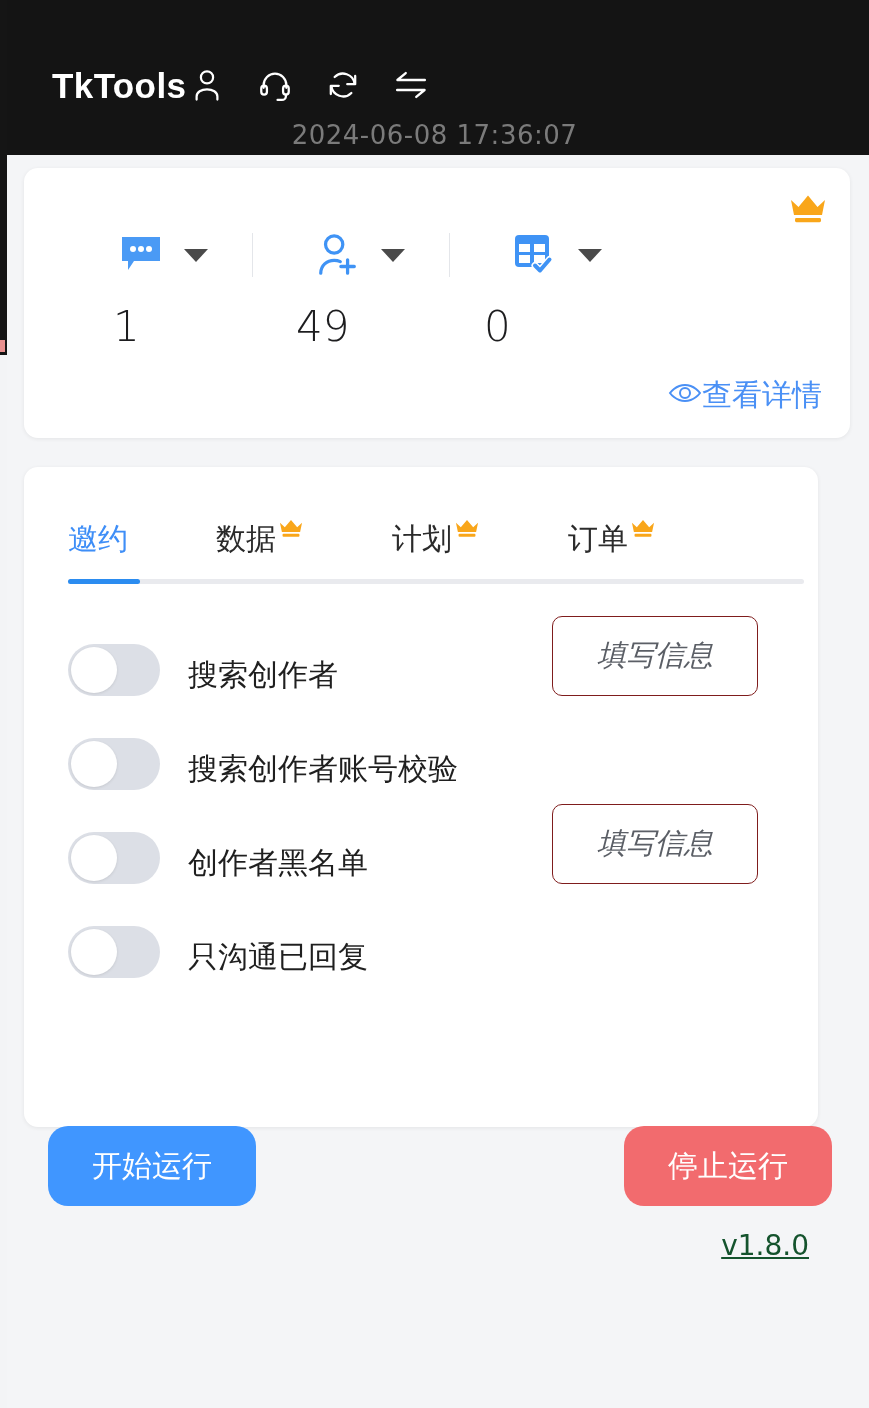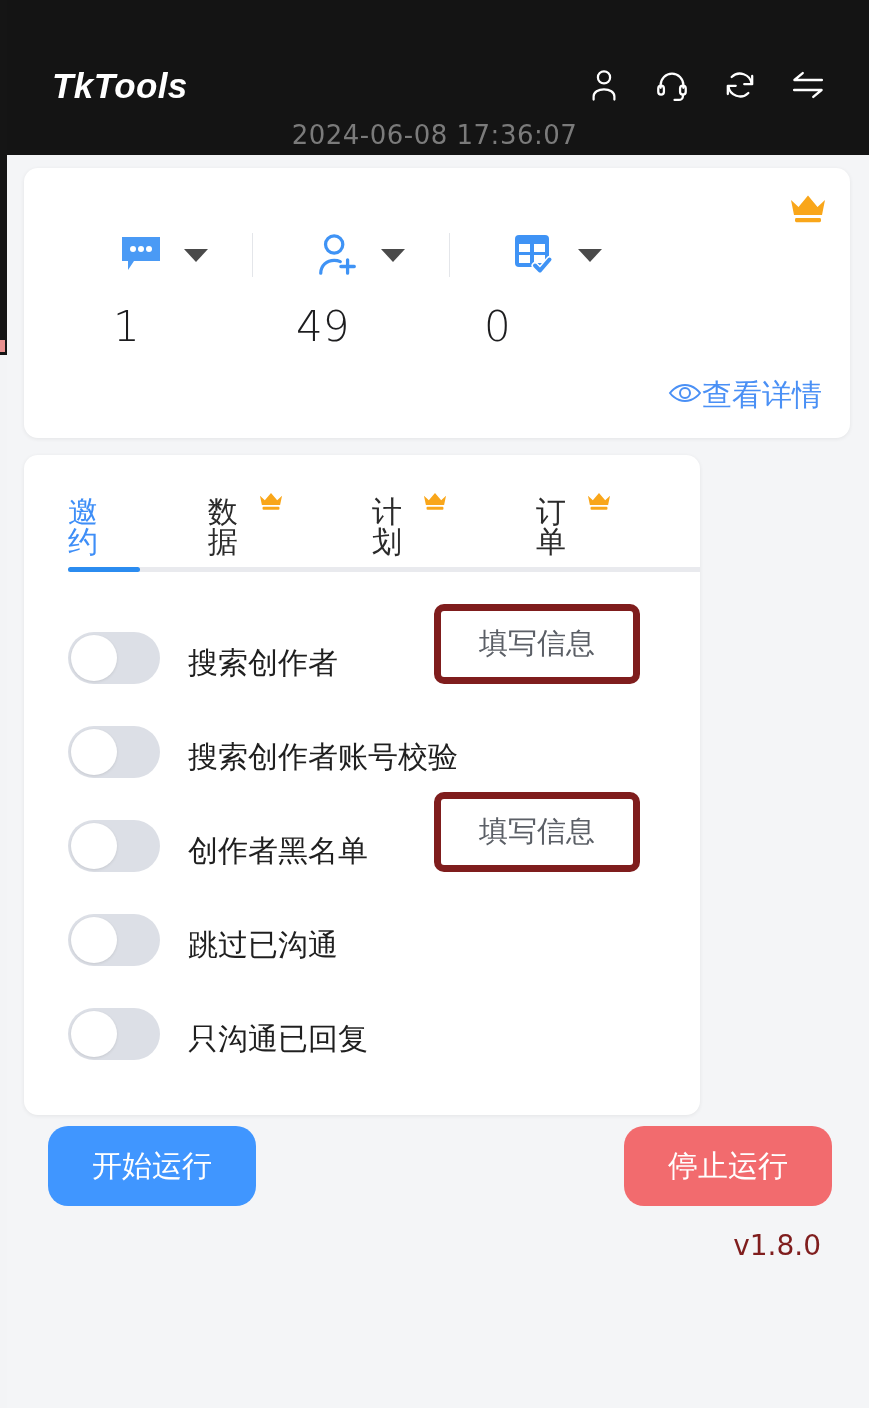--- a/index.html
+++ b/index.html
@@ -52,23 +52,22 @@
     background: #141414;
     z-index: 3;
   }
   .titlebar-row {
     position: absolute;
     left: 0; top: 50px;
     width: 869px;
     height: 70px;
     display: flex;
     align-items: center;
-    justify-content: space-between;
+    justify-content: flex-start;
     padding: 0 40px 0 52px;
-    font-style: italic;
   }
   .app-title {
     color: #ffffff;
     font-size: 35px;
     font-weight: bold;
     letter-spacing: 0.4px;
     line-height: 1;
   }
   .titlebar-icons {
     display: flex;
@@ -182,22 +181,22 @@
     display: flex;
     align-items: center;
     color: #4a90f5;
     font-size: 30px;
     cursor: pointer;
   }
 
   
   .main-card {
     position: absolute;
-    left: 17px; top: 300px;
-    width: 676px;
+    left: 17px; top: 312px;
+    width: 794px;
     height: 660px;
     background: #ffffff;
     border-radius: 14px;
     box-shadow: 0 1px 4px rgba(0,0,0,0.07);
     overflow: hidden;
   }
 
   .tabs {
     position: absolute;
     left: 0; top: 36px;
@@ -276,30 +275,31 @@
   .srow-label {
     margin-left: 28px;
     font-size: 30px;
     color: #1f1f1f;
     white-space: nowrap;
   }
   .fill-btn {
     margin-left: auto;
     width: 206px;
     height: 80px;
-    border: 7px solid #7f1d1d;
+    border: 1px solid #7f1d1d;
     border-radius: 10px;
     background: #ffffff;
     color: #5b5f66;
     font-size: 29px;
     font-family: "Liberation Sans", sans-serif;
     cursor: pointer;
     display: flex;
     align-items: center;
     justify-content: center;
+    font-style: italic;
   }
 
   
   .footer-actions {
     position: absolute;
     left: 0; top: 965px;
     width: 862px;
     height: 100px;
   }
   .run-btn {
@@ -326,24 +326,25 @@
   .brand {
     position: absolute;
     left: 0; top: 0;
     width: 862px;
     text-align: center;
     font-size: 30px;
     color: #1c1c1c;
   }
   .version {
     position: absolute;
-    right: 48px; top: 4px;
+    right: 60px; top: 4px;
     font-size: 28px;
-    color: #7f1d1d;
+    color: #14532d;
     font-family: "DejaVu Sans", sans-serif;
+    text-decoration: underline;
   }
 </style>
 </head>
 <body>
 
 <div id="app">
 
   <div class="behind-sliver"></div>
   <div class="behind-sliver-2"></div>
   <div class="behind-red-tick"></div>
@@ -527,26 +528,20 @@
         </div>
 
         <div class="srow">
           <div class="toggle">
               <div class="knob"></div>
             </div>
           <div class="srow-label">创作者黑名单</div>
           <button class="fill-btn">填写信息</button>
         </div>
 
-        <div class="srow">
-          <div class="toggle">
-              <div class="knob"></div>
-            </div>
-          <div class="srow-label">跳过已沟通</div>
-        </div>
 
 
         <div class="srow">
           <div class="toggle">
               <div class="knob"></div>
             </div>
           <div class="srow-label">只沟通已回复</div>
         </div>
 
       </div>

